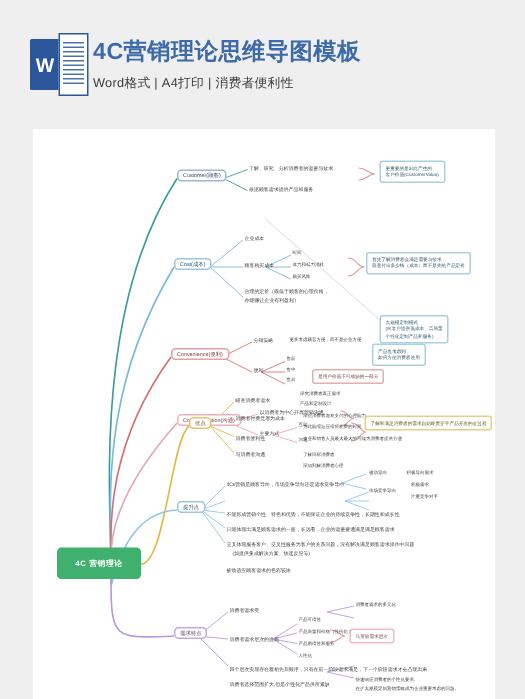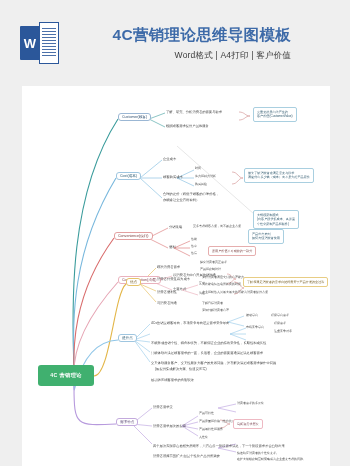--- a/index.html
+++ b/index.html
@@ -19,21 +19,21 @@
     background:#2b579a;border-radius:1px;
     color:#fff;font-size:13px;font-weight:bold;
     display:flex;align-items:center;justify-content:center;
   }
   .word-icon .wdoc{
     position:absolute;left:21px;top:2px;width:20px;height:42px;
     background:#fff;border:1px solid #2b579a;box-sizing:border-box;
     padding:3px 2px;
   }
   .word-icon .wdoc i{display:block;height:1px;background:#2b579a;margin:2px 0;opacity:.85;}
-  .head-text{flex:1;text-align:right;padding-right:59px;}
+  .head-text{flex:1;text-align:left;padding-right:59px;}
   .title{
     color:#3d6aa8;font-size:15.5px;font-weight:bold;letter-spacing:.3px;
     line-height:20px;
   }
   .subtitle{
     color:#3b3b3b;font-size:8.5px;margin-top:5px;letter-spacing:.2px;
   }
   .page{
     position:absolute;left:22px;top:86px;width:308px;height:380px;
     background:#fff;overflow:hidden;
@@ -84,21 +84,21 @@
         <i></i>
         <i></i>
         <i></i>
         <i></i>
         <i></i>
         <i></i>
     </div>
   </div>
   <div class="head-text">
     <div class="title">4C营销理论思维导图模板</div>
-    <div class="subtitle">Word格式 | A4打印 | 客户价值</div>
+    <div class="subtitle">Word格式 | A4打印 | 消费者便利性</div>
   </div>
 </div>
 
 <div class="page">
 
   <svg class="map" viewBox="0 0 308 380">
     <g fill="none" stroke-width="1.1">
       <path d="M52 290 C52 250 40 120 96 33" stroke="#3b9c9c"></path>
       <path d="M52 290 C52 250 44 175 94 92" stroke="#79b8dd"></path>
       <path d="M52 290 C52 275 46 215 92 152" stroke="#d96d6d"></path>

